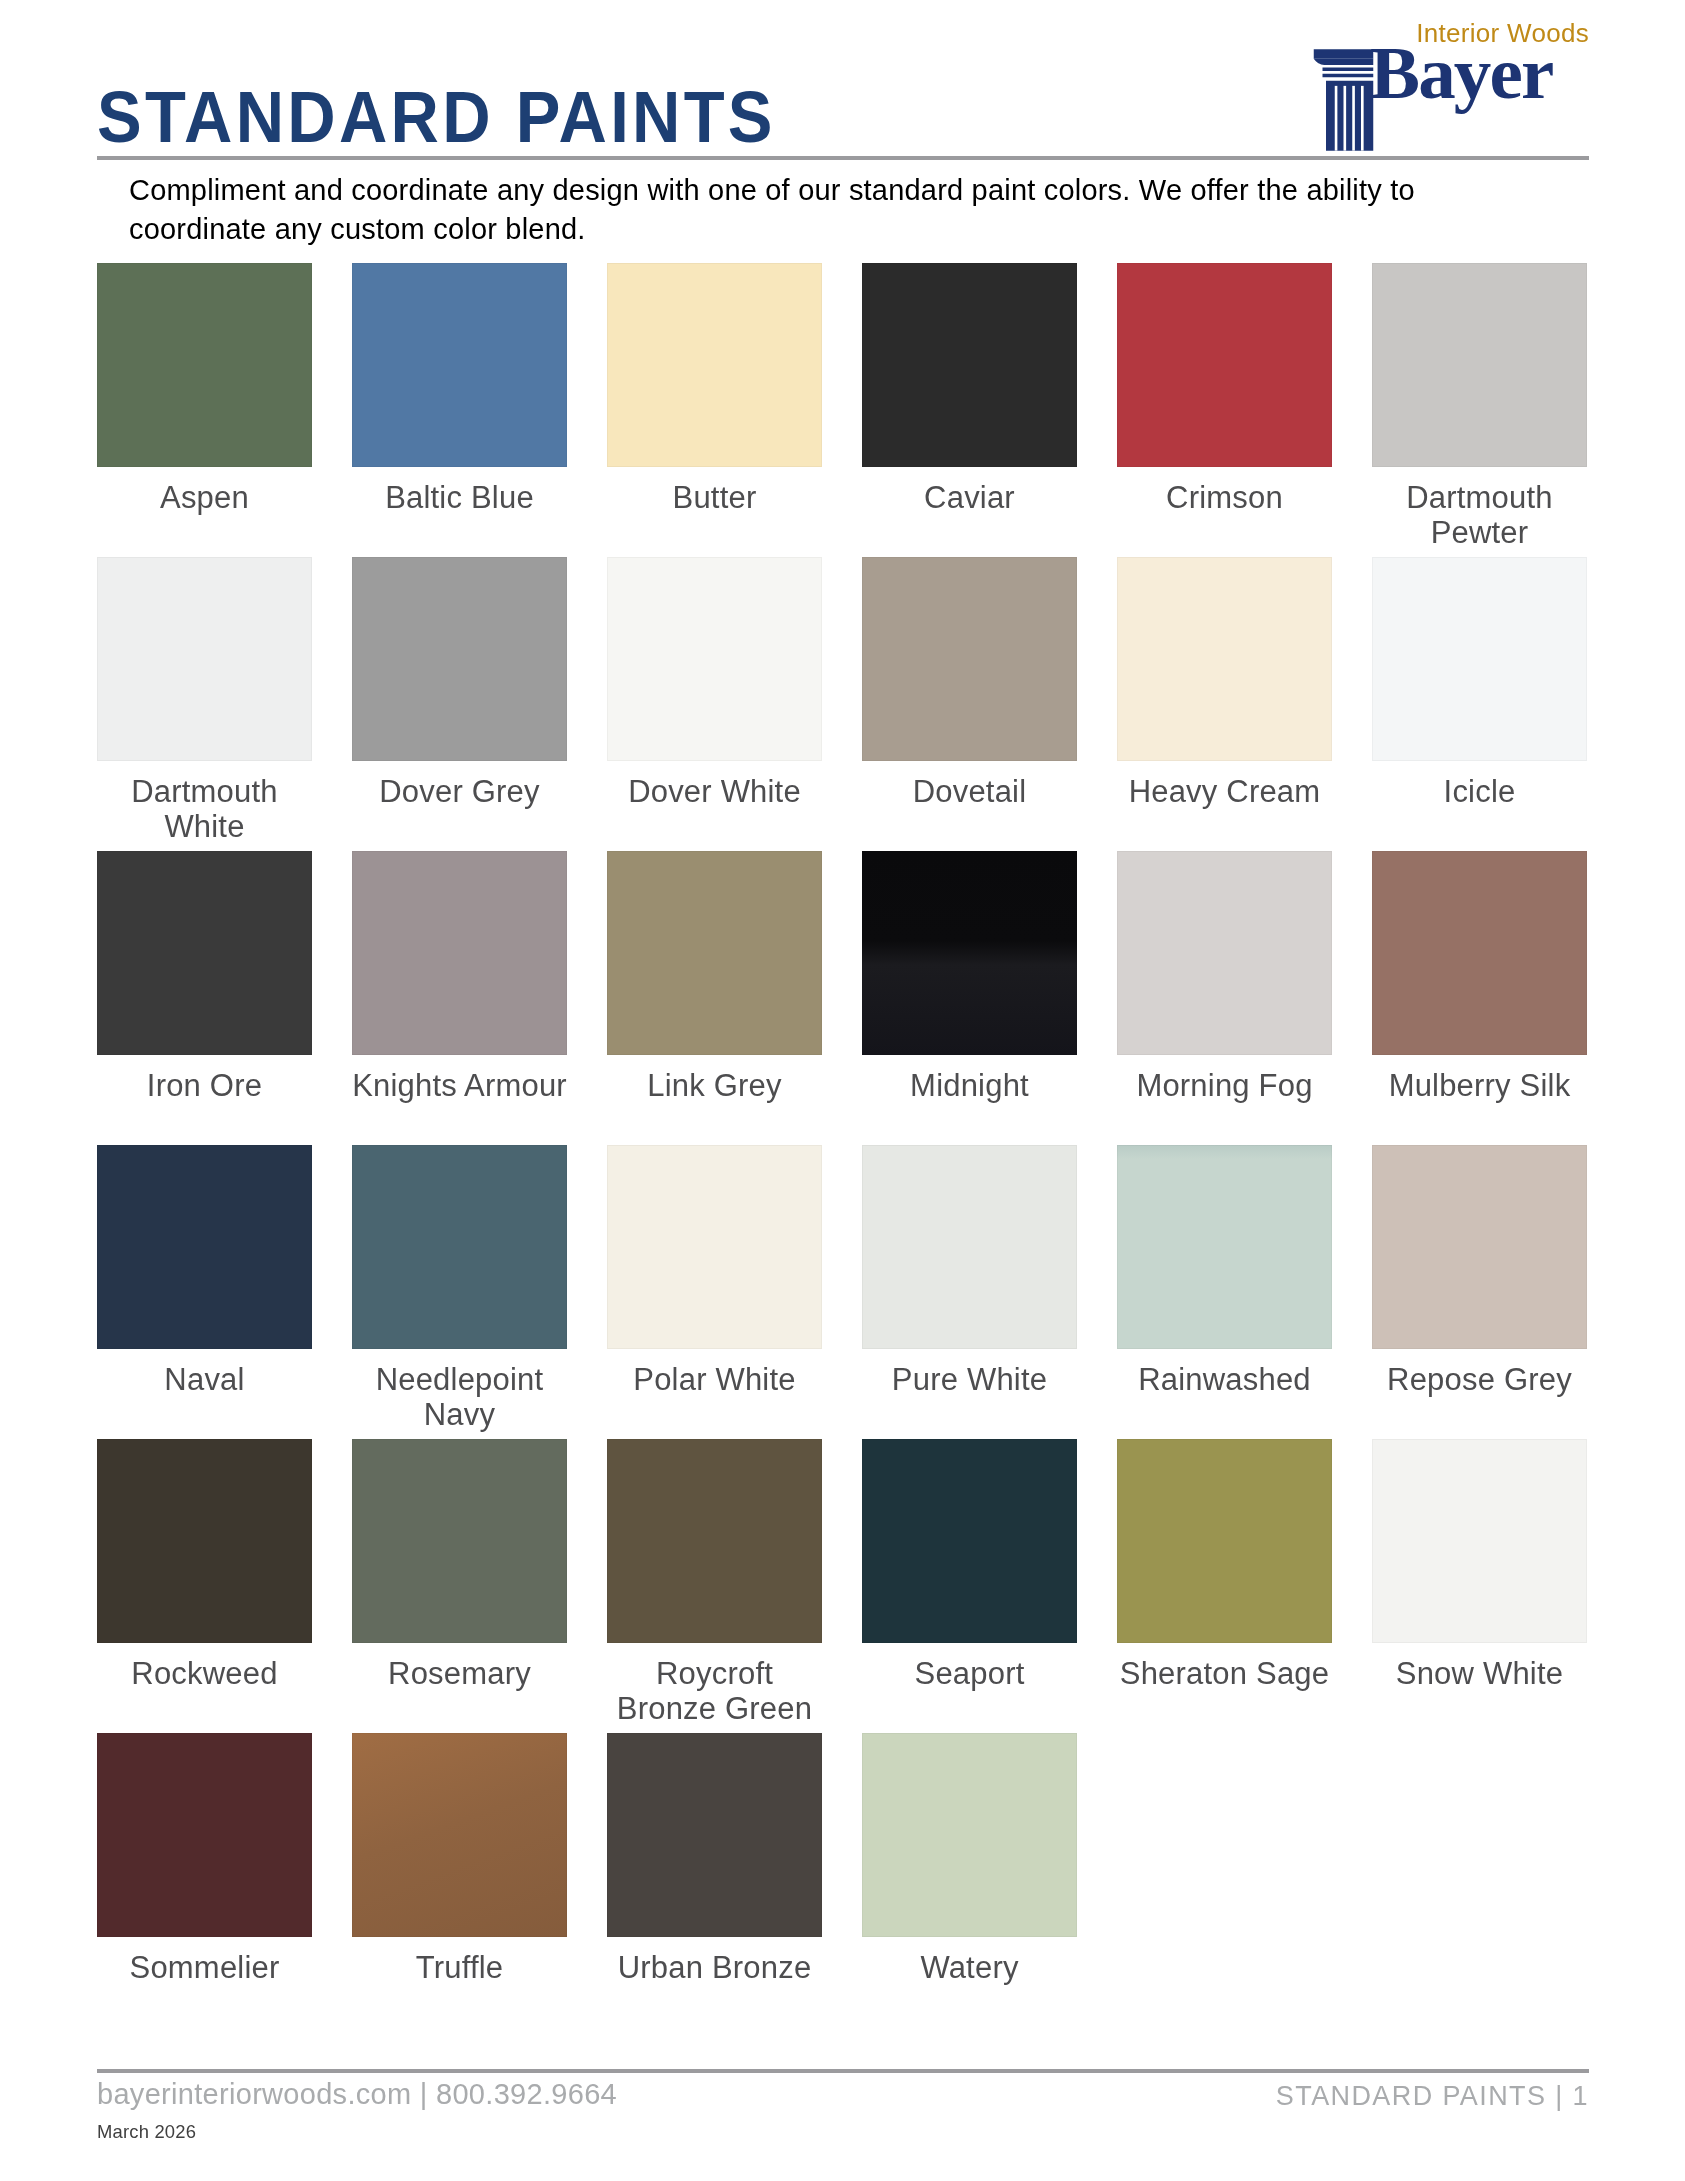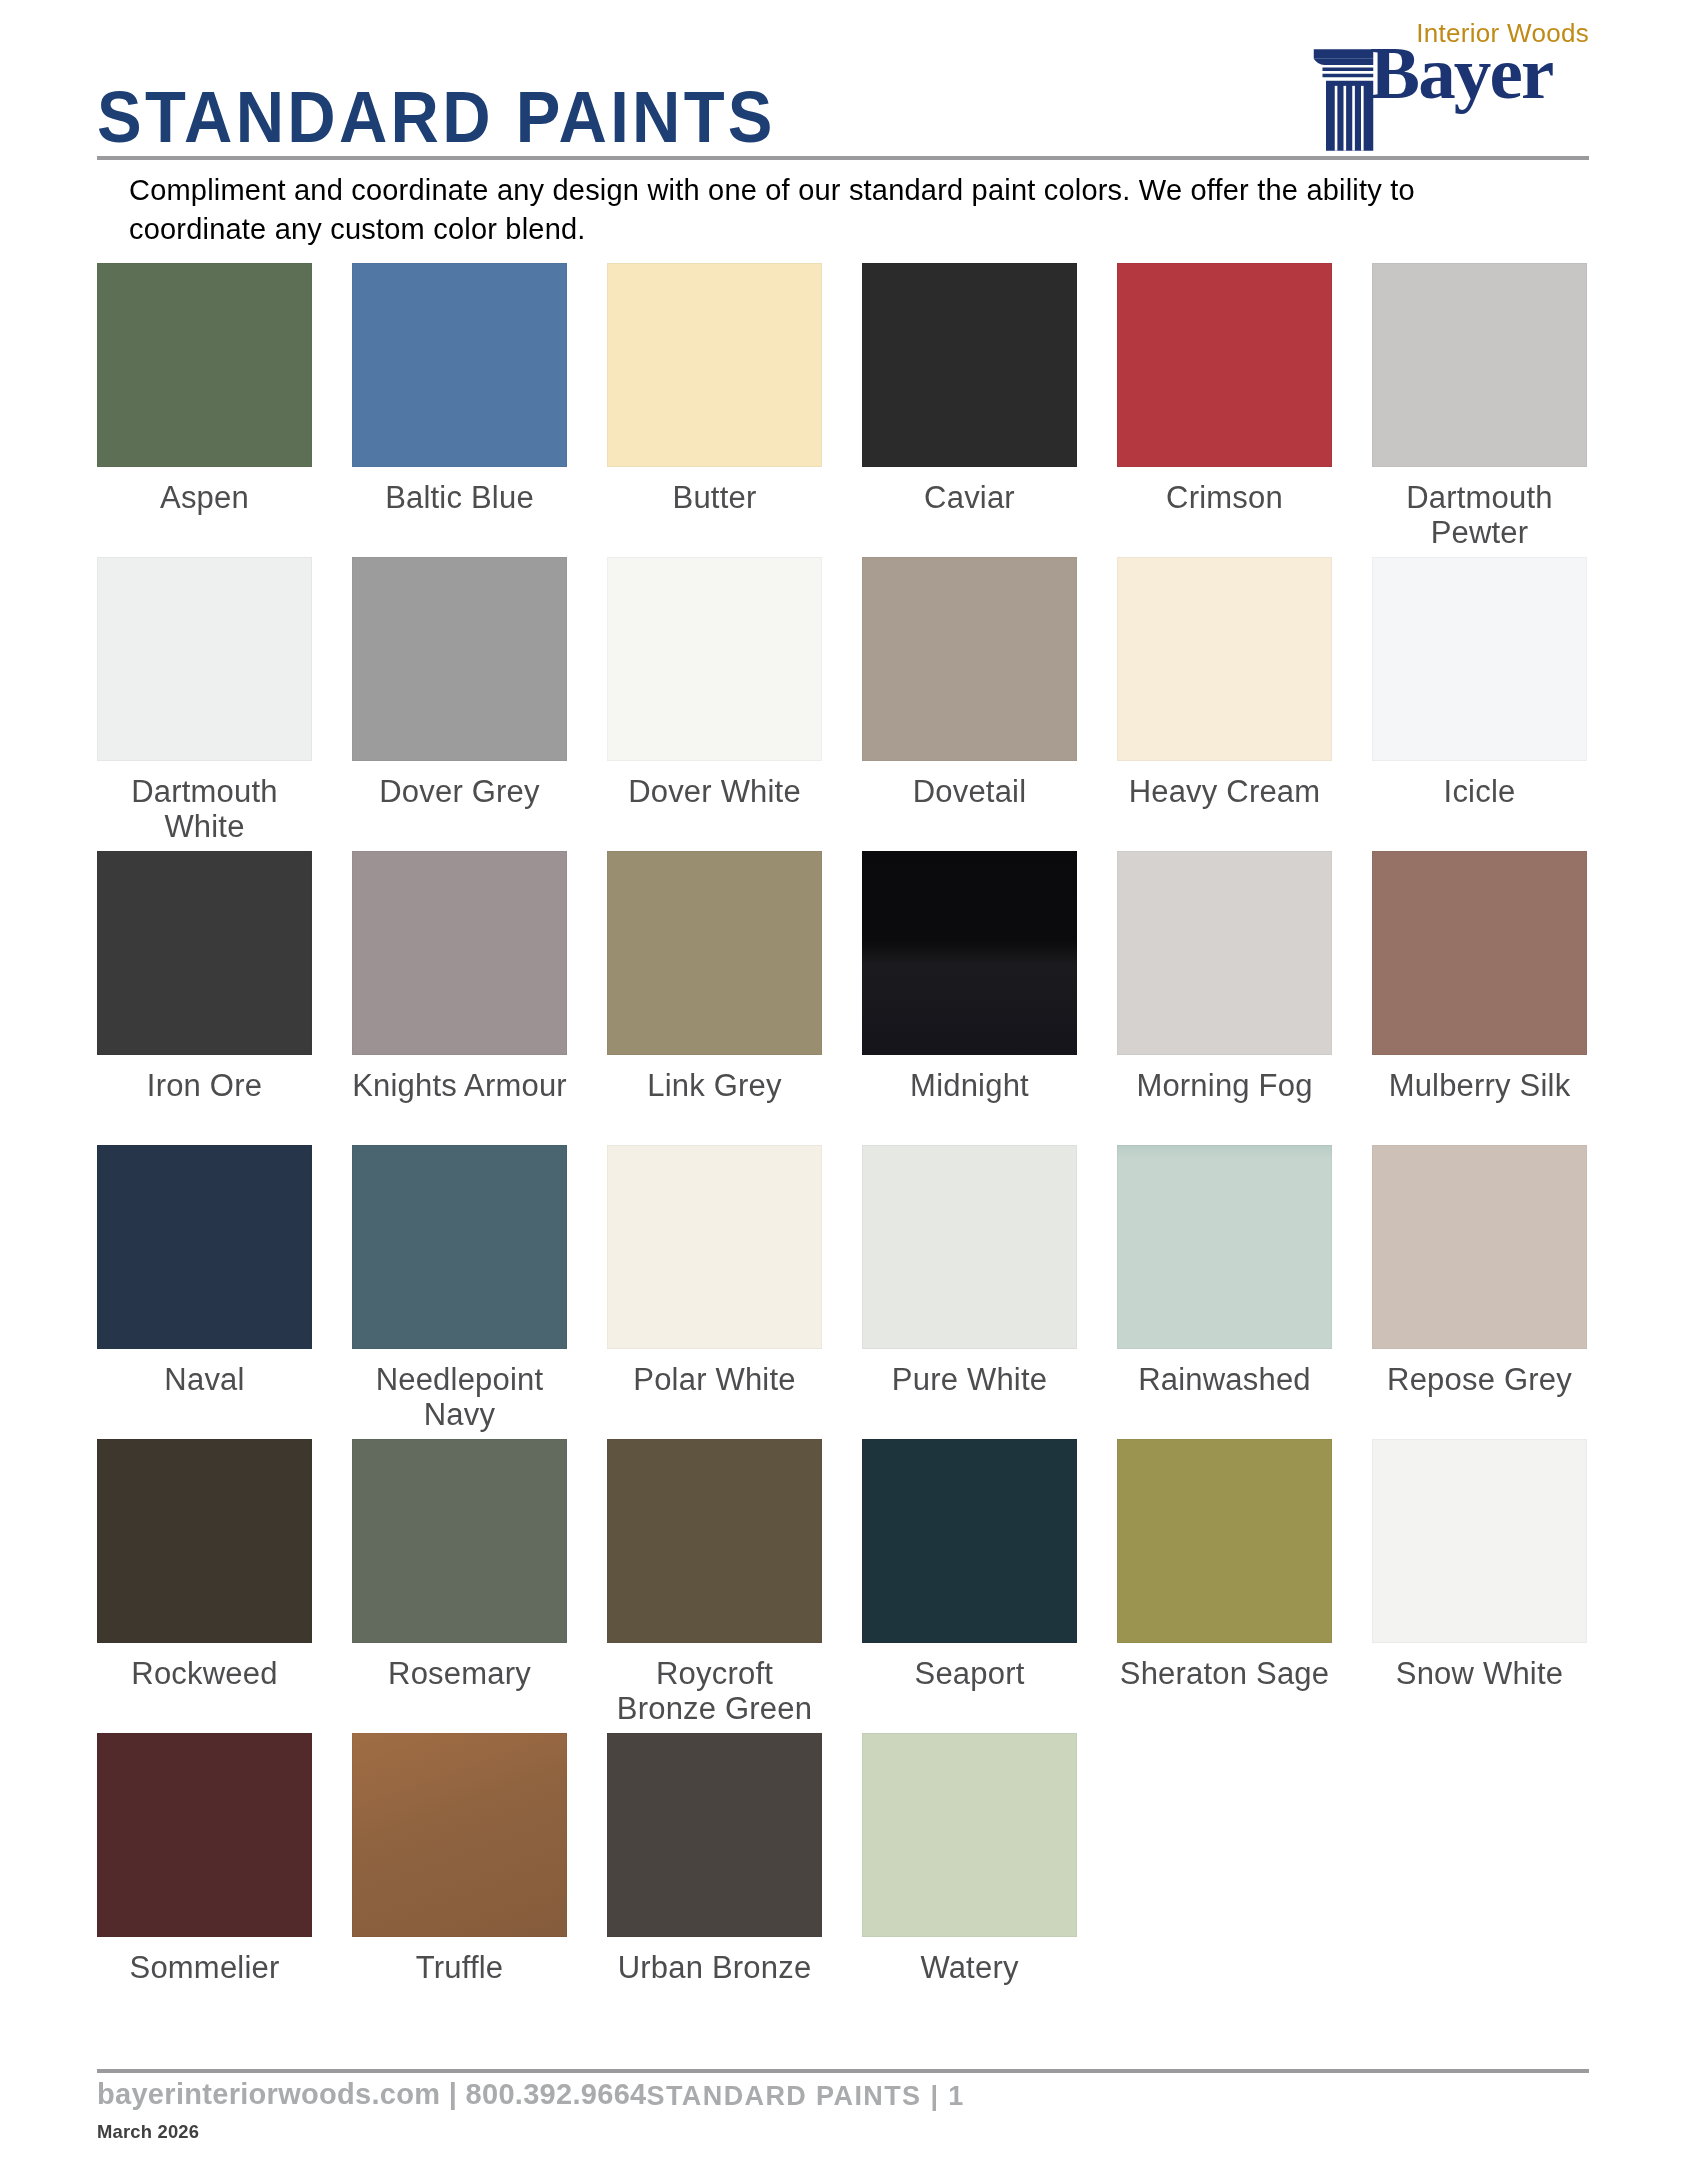--- a/index.html
+++ b/index.html
@@ -163,22 +163,22 @@
     height: 3.5px;
     background: #9b9b9e;
   }
 
   .footer {
     position: absolute;
     left: 97px;
     top: 2077px;
     width: 1492px;
     display: flex;
+    justify-content: space-between;
     align-items: flex-start;
-    font-weight: bold;
   }
   .footer-left {
     display: flex;
     flex-direction: column;
   }
   .footer-contact {
     font-family: "Liberation Sans Narrow", "Liberation Sans", sans-serif;
     font-size: 29px;
     color: #a9abad;
     letter-spacing: 0.3px;

